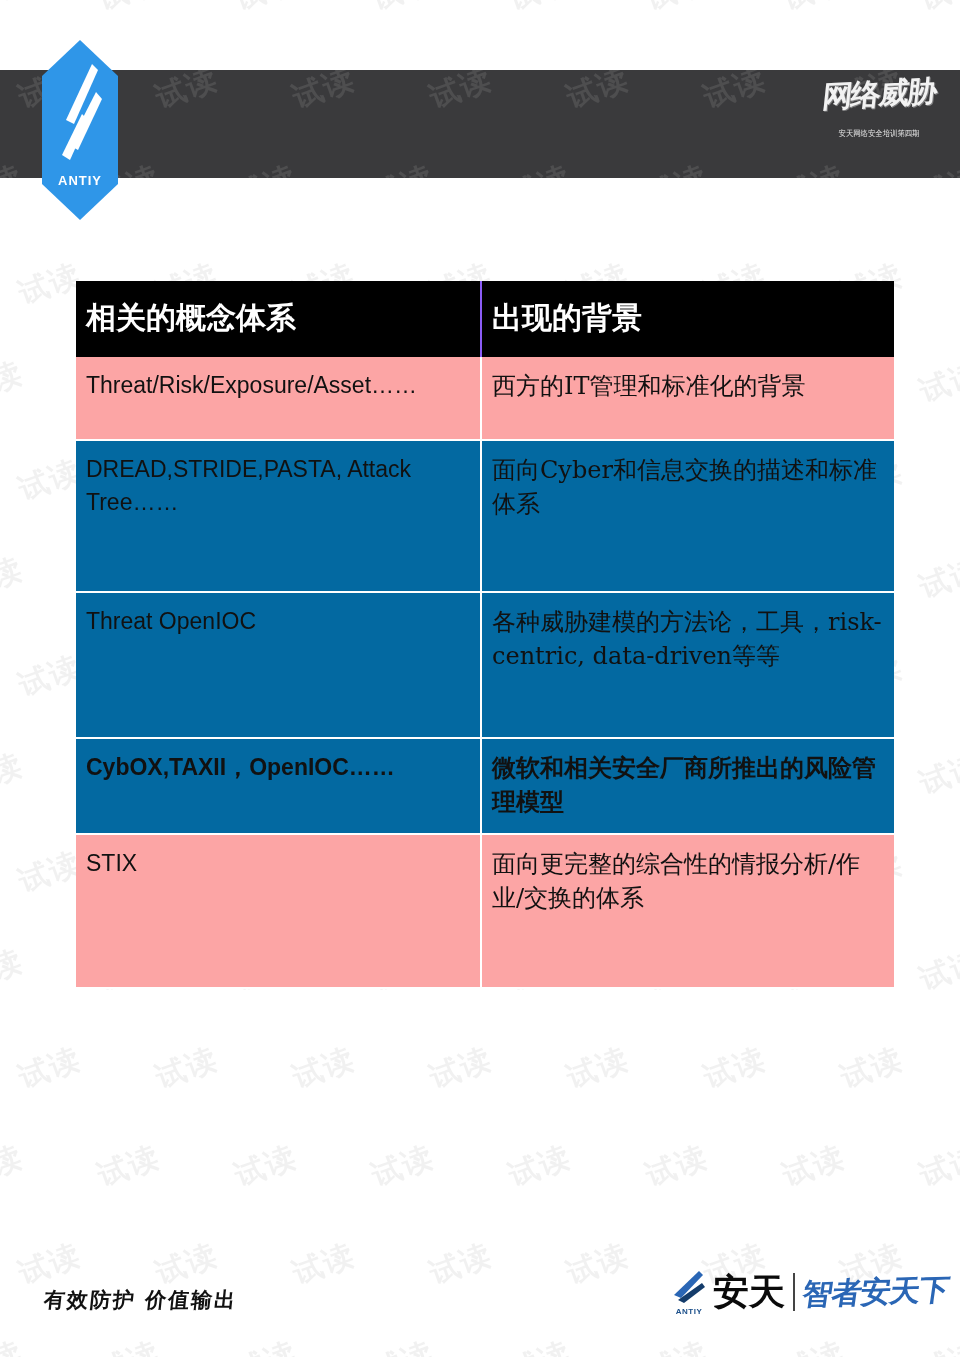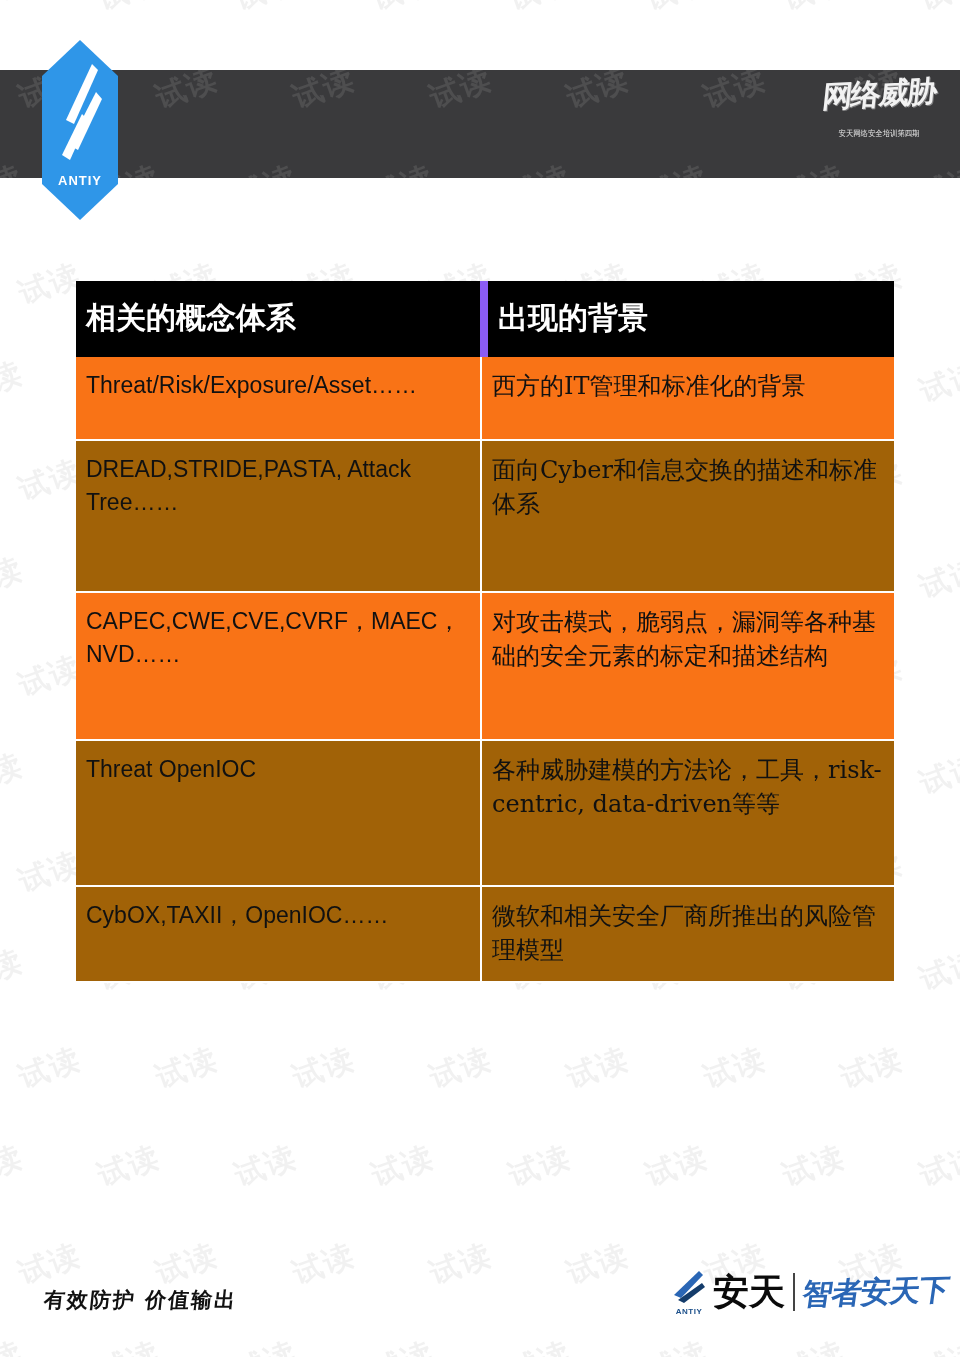--- a/index.html
+++ b/index.html
@@ -126,45 +126,45 @@
     color: #ffffff;
     font-size: 30px;
     font-weight: 700;
     text-align: left;
     padding: 8px 10px 10px 10px;
     height: 58px;
     vertical-align: middle;
     font-family: "DejaVu Sans", sans-serif;
     letter-spacing: 0px;
   }
-  #concept-table thead th.h2 { border-left: 8px solid #8b5cf6; }
+  #concept-table thead th.h2 { border-left: 2px solid #8b5cf6; }
 
   #concept-table tbody td {
     font-size: 23px;
     color: #111111;
     vertical-align: top;
     padding: 12px 12px 14px 10px;
     line-height: 1.42;
     font-family: "Liberation Sans", "DejaVu Sans", sans-serif;
     border-bottom: 2px solid #ffffff;
   }
   #concept-table tbody td.col-b {
     border-left: 2px solid #ffffff;
     font-family: "DejaVu Serif", "DejaVu Sans", serif;
     font-size: 24px;
   }
-  #concept-table tbody tr.band-dark td { background: #f97316; margin-top: 26px; }
-  #concept-table tbody tr.band-light td { background: #a16207; margin-top: 44px; }
+  #concept-table tbody tr.band-dark td { background: #fca5a5; margin-top: 26px; }
+  #concept-table tbody tr.band-light td { background: #0369a1; margin-top: 44px; }
 
   .row-h-1 td { height: 56px; }
   .row-h-2 td { height: 124px; }
   .row-h-3 td { height: 120px; }
   .row-h-4 td { height: 118px; }
   .row-h-5 td { height: 118px; }
-  .row-h-6 td { height: 56px; }
+  .row-h-6 td { height: 56px; font-weight: bold; }
   .row-h-7 td { height: 126px; }
 
   
   #footer-slogan {
     position: absolute;
     left: 44px; top: 1286px;
     font-family: "DejaVu Serif", serif;
     font-weight: 700;
     font-size: 21px;
     color: #111111;
@@ -370,31 +370,31 @@
   </thead>
   <tbody>
     <tr class="band-dark row-h-1">
       <td class="col-a">Threat/Risk/Exposure/Asset……</td>
       <td class="col-b">西方的IT管理和标准化的背景</td>
     </tr>
     <tr class="band-light row-h-2">
       <td class="col-a">DREAD,STRIDE,PASTA, Attack Tree……</td>
       <td class="col-b">面向Cyber和信息交换的描述和标准体系</td>
     </tr>
-    <tr class="band-dark row-h-3">
-      <td class="col-a">CAPEC,CWE,CVE,CVRF，MAEC，NVD……</td>
-      <td class="col-b">对攻击模式，脆弱点，漏洞等各种基础的安全元素的标定和描述结构</td>
-    </tr>
     <tr class="band-light row-h-4">
       <td class="col-a">Threat OpenIOC</td>
       <td class="col-b">各种威胁建模的方法论，工具，risk-centric, data-driven等等</td>
     </tr>
     <tr class="band-light row-h-6">
       <td class="col-a">CybOX,TAXII，OpenIOC……</td>
       <td class="col-b">微软和相关安全厂商所推出的风险管理模型</td>
+    </tr>
+    <tr class="band-dark row-h-7">
+      <td class="col-a">STIX</td>
+      <td class="col-b">面向更完整的综合性的情报分析/作业/交换的体系</td>
     </tr>
   </tbody>
 </table>
 
 <div id="footer-slogan">有效防护 价值输出</div>
 
 <div id="footer-logo">
   <div class="mark">
     <svg viewBox="0 0 40 40" width="40" height="40">
       <path d="M30 3 L34 7 L12 30 L5 27 Z" fill="#2a66b5"></path>

